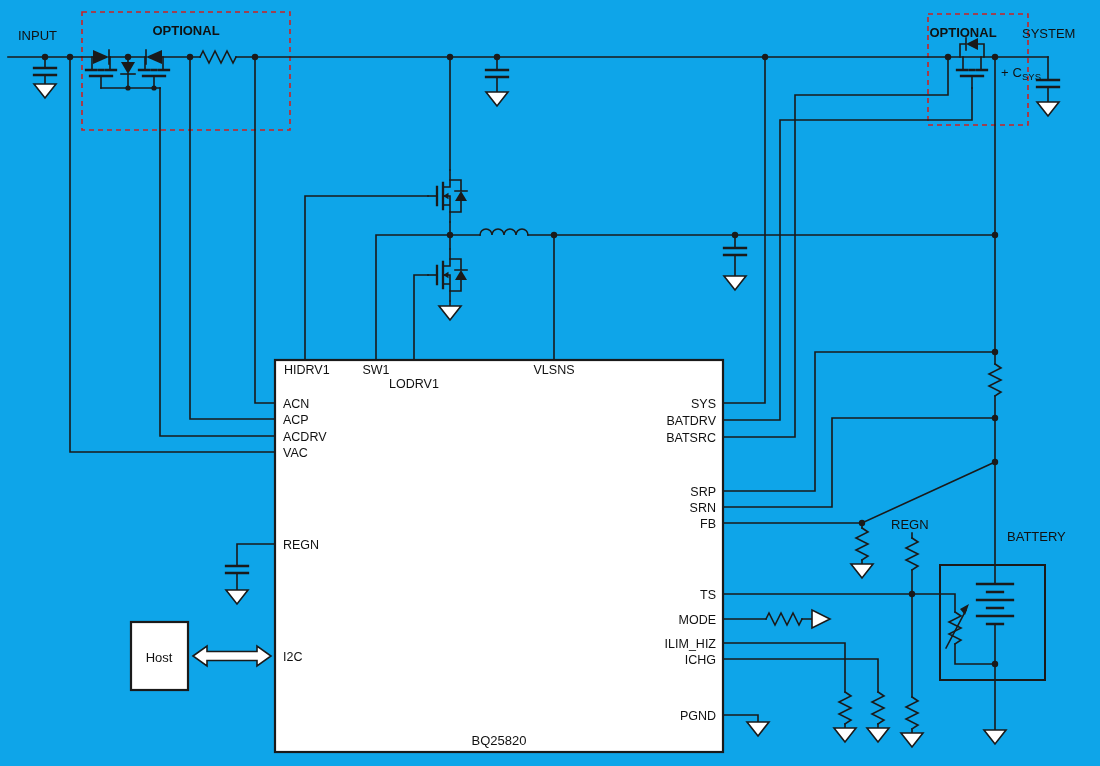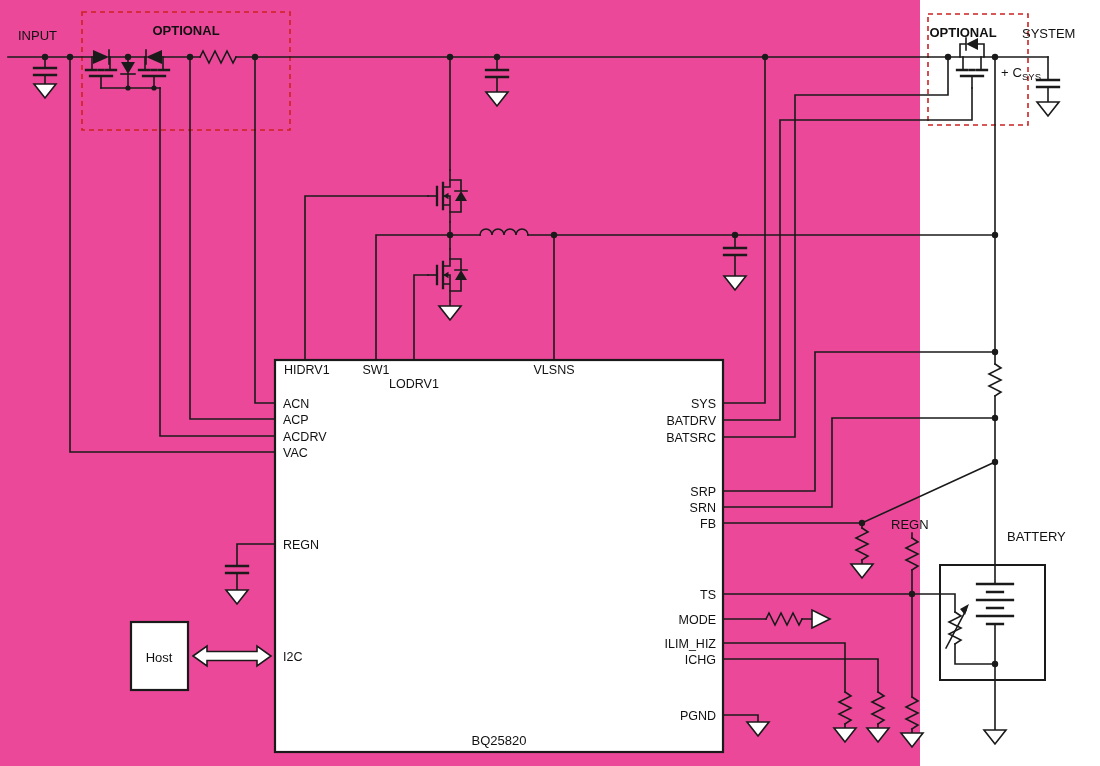--- a/index.html
+++ b/index.html
@@ -1,16 +1,16 @@
 <!DOCTYPE html>
 <html><head>
 <meta charset="utf-8">
 <style>
   html,body { margin:0; padding:0; background:#ffffff; }
-  .stage { width:920px; height:766px; position:relative; background:#ec4899; }
+  .stage { width:1100px; height:766px; position:relative; background:#0ea5e9; }
   svg { display:block; }
   .w  { stroke:#1a1a1a; stroke-width:1.6; fill:none; stroke-linecap:square; }
   .w2 { stroke:#1a1a1a; stroke-width:2.3; fill:none; stroke-linecap:square; }
   .blk { fill:#1a1a1a; stroke:none; }
   .open { fill:#ffffff; stroke:#1a1a1a; stroke-width:1.6; }
   .box  { fill:#ffffff; stroke:#1a1a1a; stroke-width:2.2; }
   .nofill { fill:none; stroke:#1a1a1a; stroke-width:2; }
   text { font-family:"Liberation Sans", sans-serif; font-size:13px; fill:#111111; }
   .pin { font-size:12.5px; }
   .sub { font-size:9.5px; }

